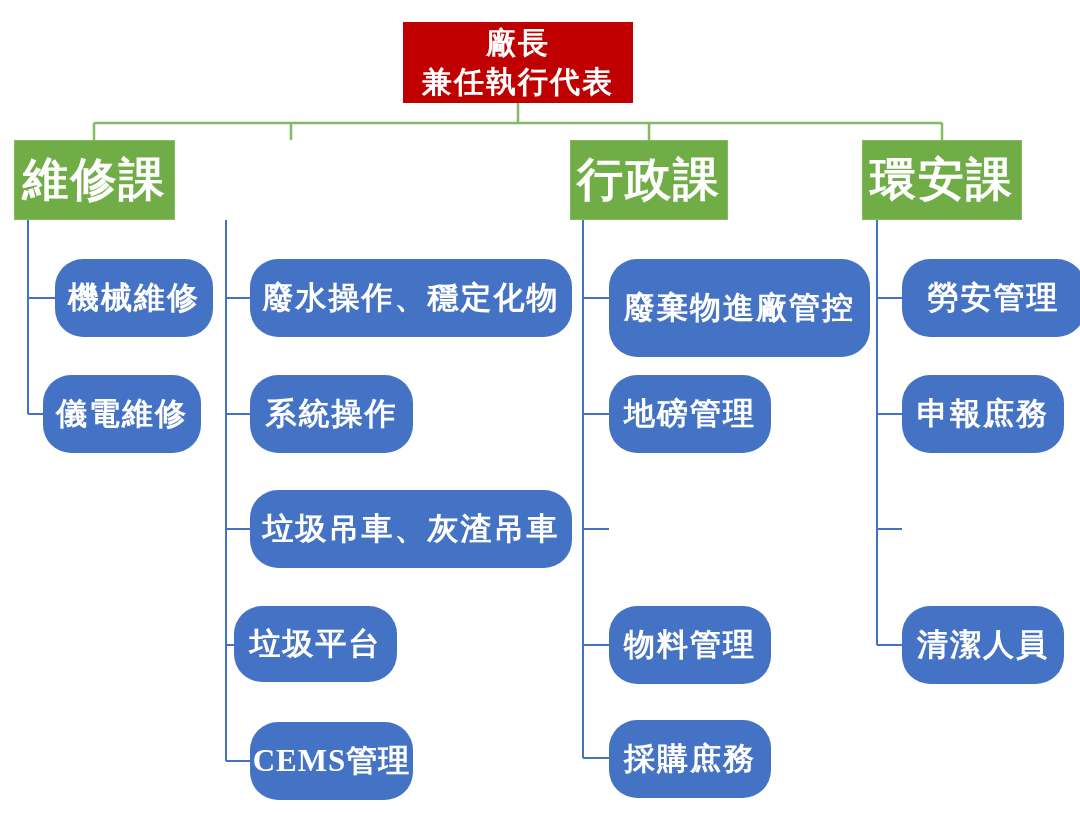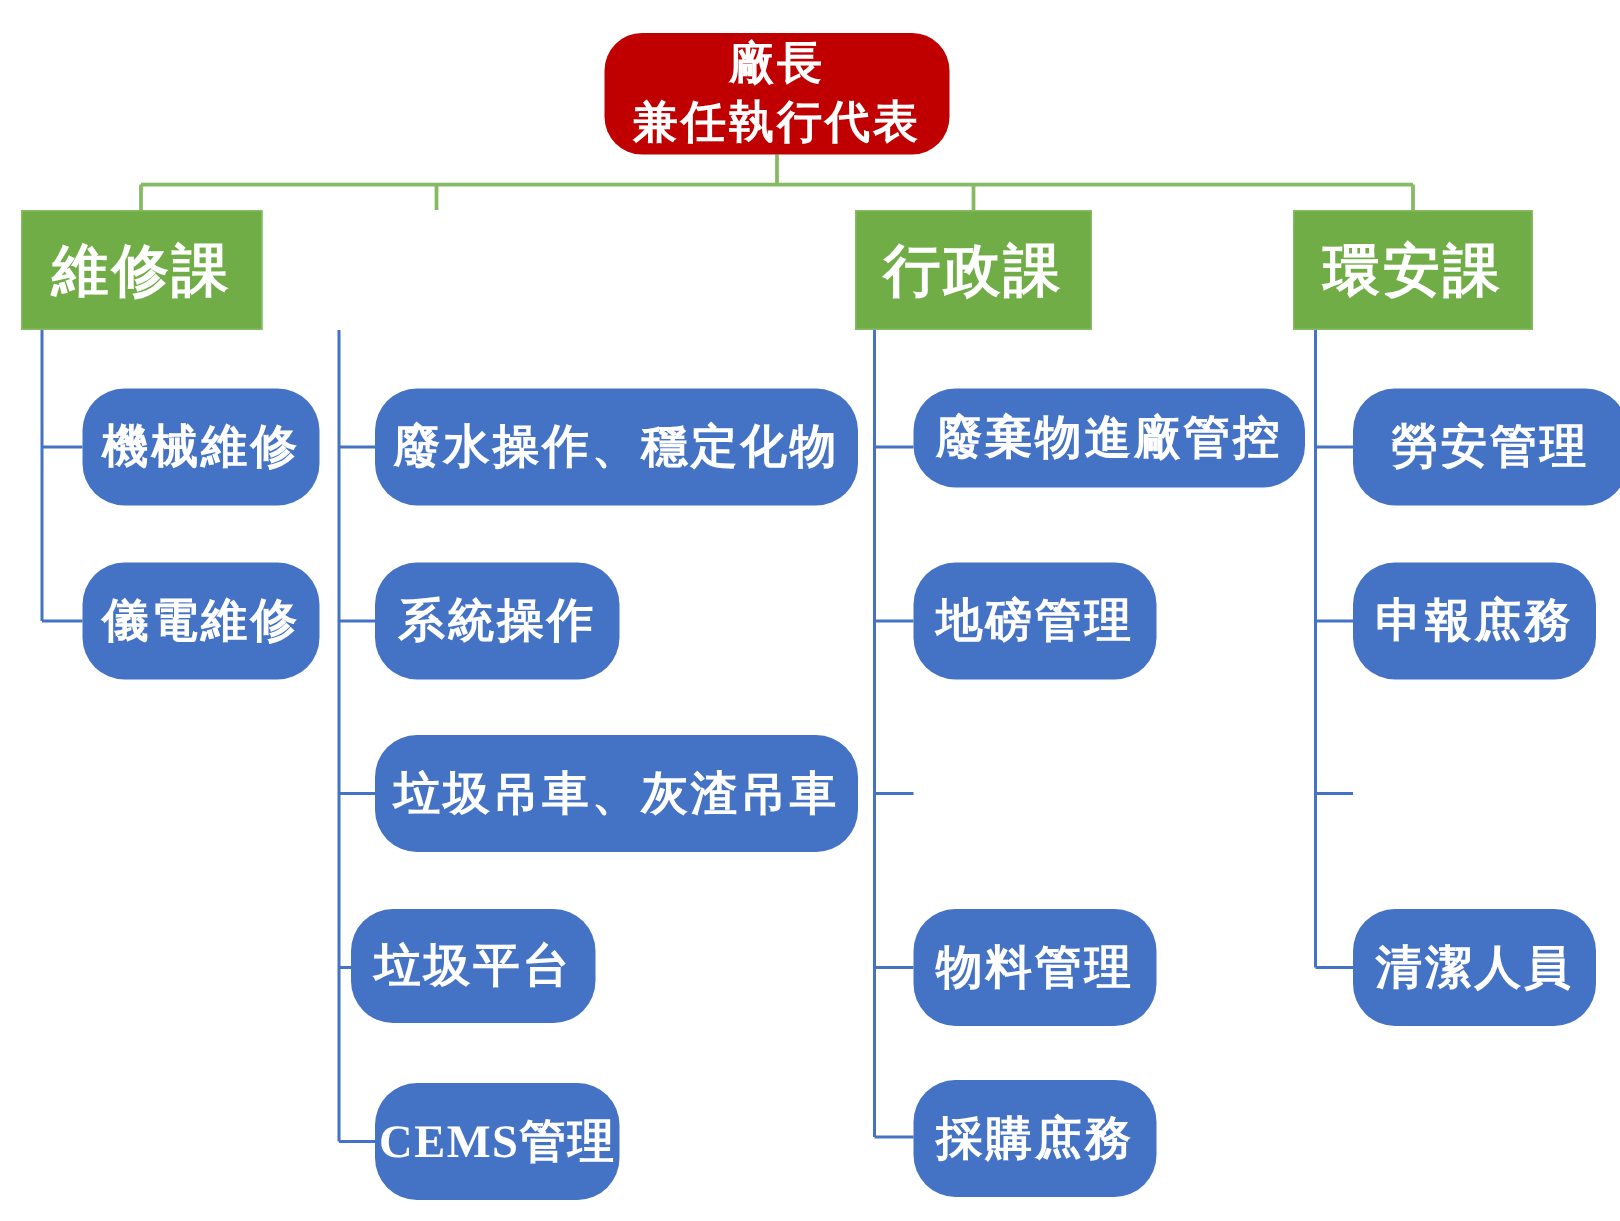--- a/index.html
+++ b/index.html
@@ -28,26 +28,25 @@
     text-align: center;
     color: var(--text, #ffffff);
     font-weight: 700;
     box-sizing: border-box;
     letter-spacing: 2px;
   }
   .root {
     background: var(--root-bg, #C00000);
     font-size: 30px;
     line-height: 1.28;
-    border-radius: 25px;
   }
   .dept {
     background: var(--dept-bg, #70AD47);
     border: 1px solid var(--dept-border, #86BC61);
-    font-size: 38px;
+    font-size: 46px;
   }
   .unit {
     background: var(--unit-bg, #4472C4);
     font-size: 31px;
     border-radius: 28px;
   }
   .serif-latin {
     font-family: "Liberation Serif", serif;
     letter-spacing: 1px;
   }
@@ -70,29 +69,29 @@
   <div class="box root" style="left:403px;top:22px;width:230px;height:81px">
     <span>廠長</span>
     <span>兼任執行代表</span>
   </div>
 
   <div class="box dept" style="left:14px;top:140px;width:161px;height:80px">維修課</div>
   <div class="box dept" style="left:570px;top:140px;width:158px;height:80px">行政課</div>
   <div class="box dept" style="left:862px;top:140px;width:160px;height:80px">環安課</div>
 
   <div class="box unit" style="left:55px;top:259px;width:158px;height:78px">機械維修</div>
-  <div class="box unit" style="left:55px;top:375px;width:158px;height:78px">儀電維修</div>
+  <div class="box unit" style="left:43px;top:375px;width:158px;height:78px">儀電維修</div>
 
   <div class="box unit" style="left:250px;top:259px;width:322px;height:78px">廢水操作、穩定化物</div>
   <div class="box unit" style="left:250px;top:375px;width:163px;height:78px">系統操作</div>
   <div class="box unit" style="left:250px;top:490px;width:322px;height:78px">垃圾吊車、灰渣吊車</div>
   <div class="box unit" style="left:234px;top:606px;width:163px;height:76px">垃圾平台</div>
   <div class="box unit serif-latin" style="left:250px;top:722px;width:163px;height:78px">CEMS管理</div>
 
-  <div class="box unit" style="left:609px;top:259px;width:261px;height:66px">廢棄物進廠管控</div>
+  <div class="box unit" style="left:609px;top:259px;width:261px;height:98px">廢棄物進廠管控</div>
   <div class="box unit" style="left:609px;top:375px;width:162px;height:78px">地磅管理</div>
   <div class="box unit" style="left:609px;top:606px;width:162px;height:78px">物料管理</div>
   <div class="box unit" style="left:609px;top:720px;width:162px;height:78px">採購庶務</div>
 
   <div class="box unit" style="left:902px;top:259px;width:183px;height:78px">勞安管理</div>
   <div class="box unit" style="left:902px;top:375px;width:162px;height:78px">申報庶務</div>
   <div class="box unit" style="left:902px;top:606px;width:162px;height:78px">清潔人員</div>
 
 </div>
 

